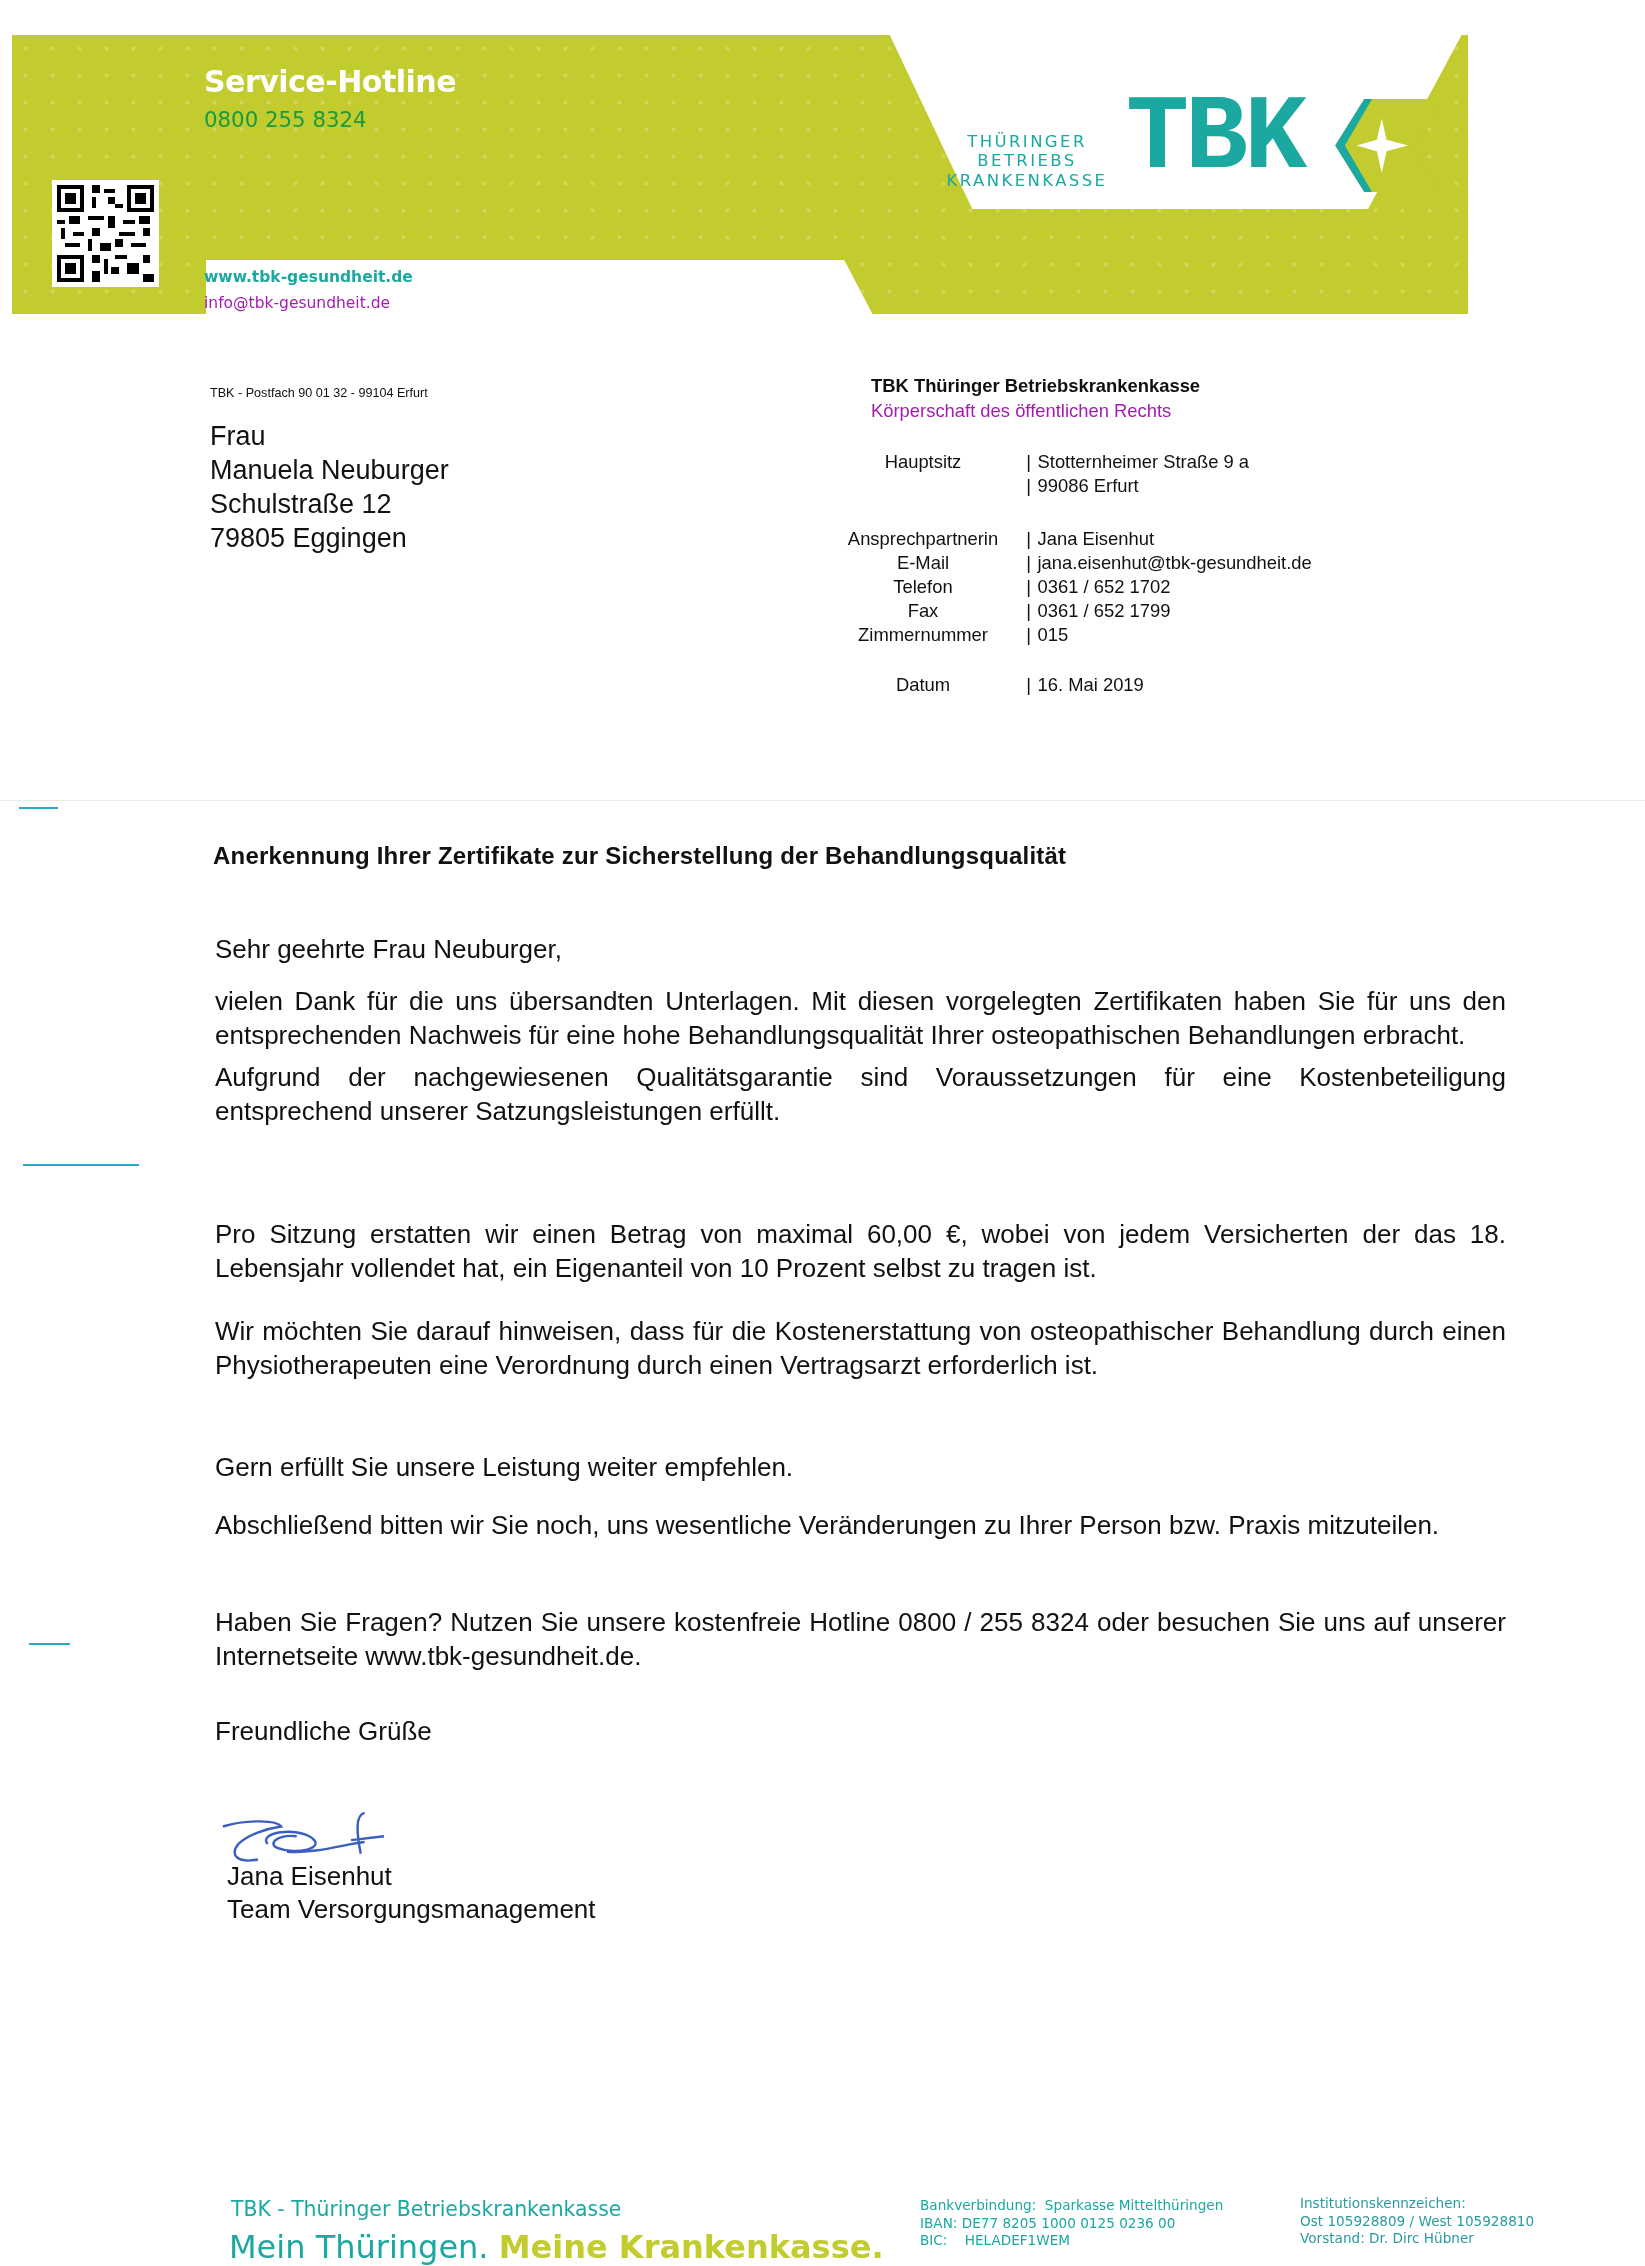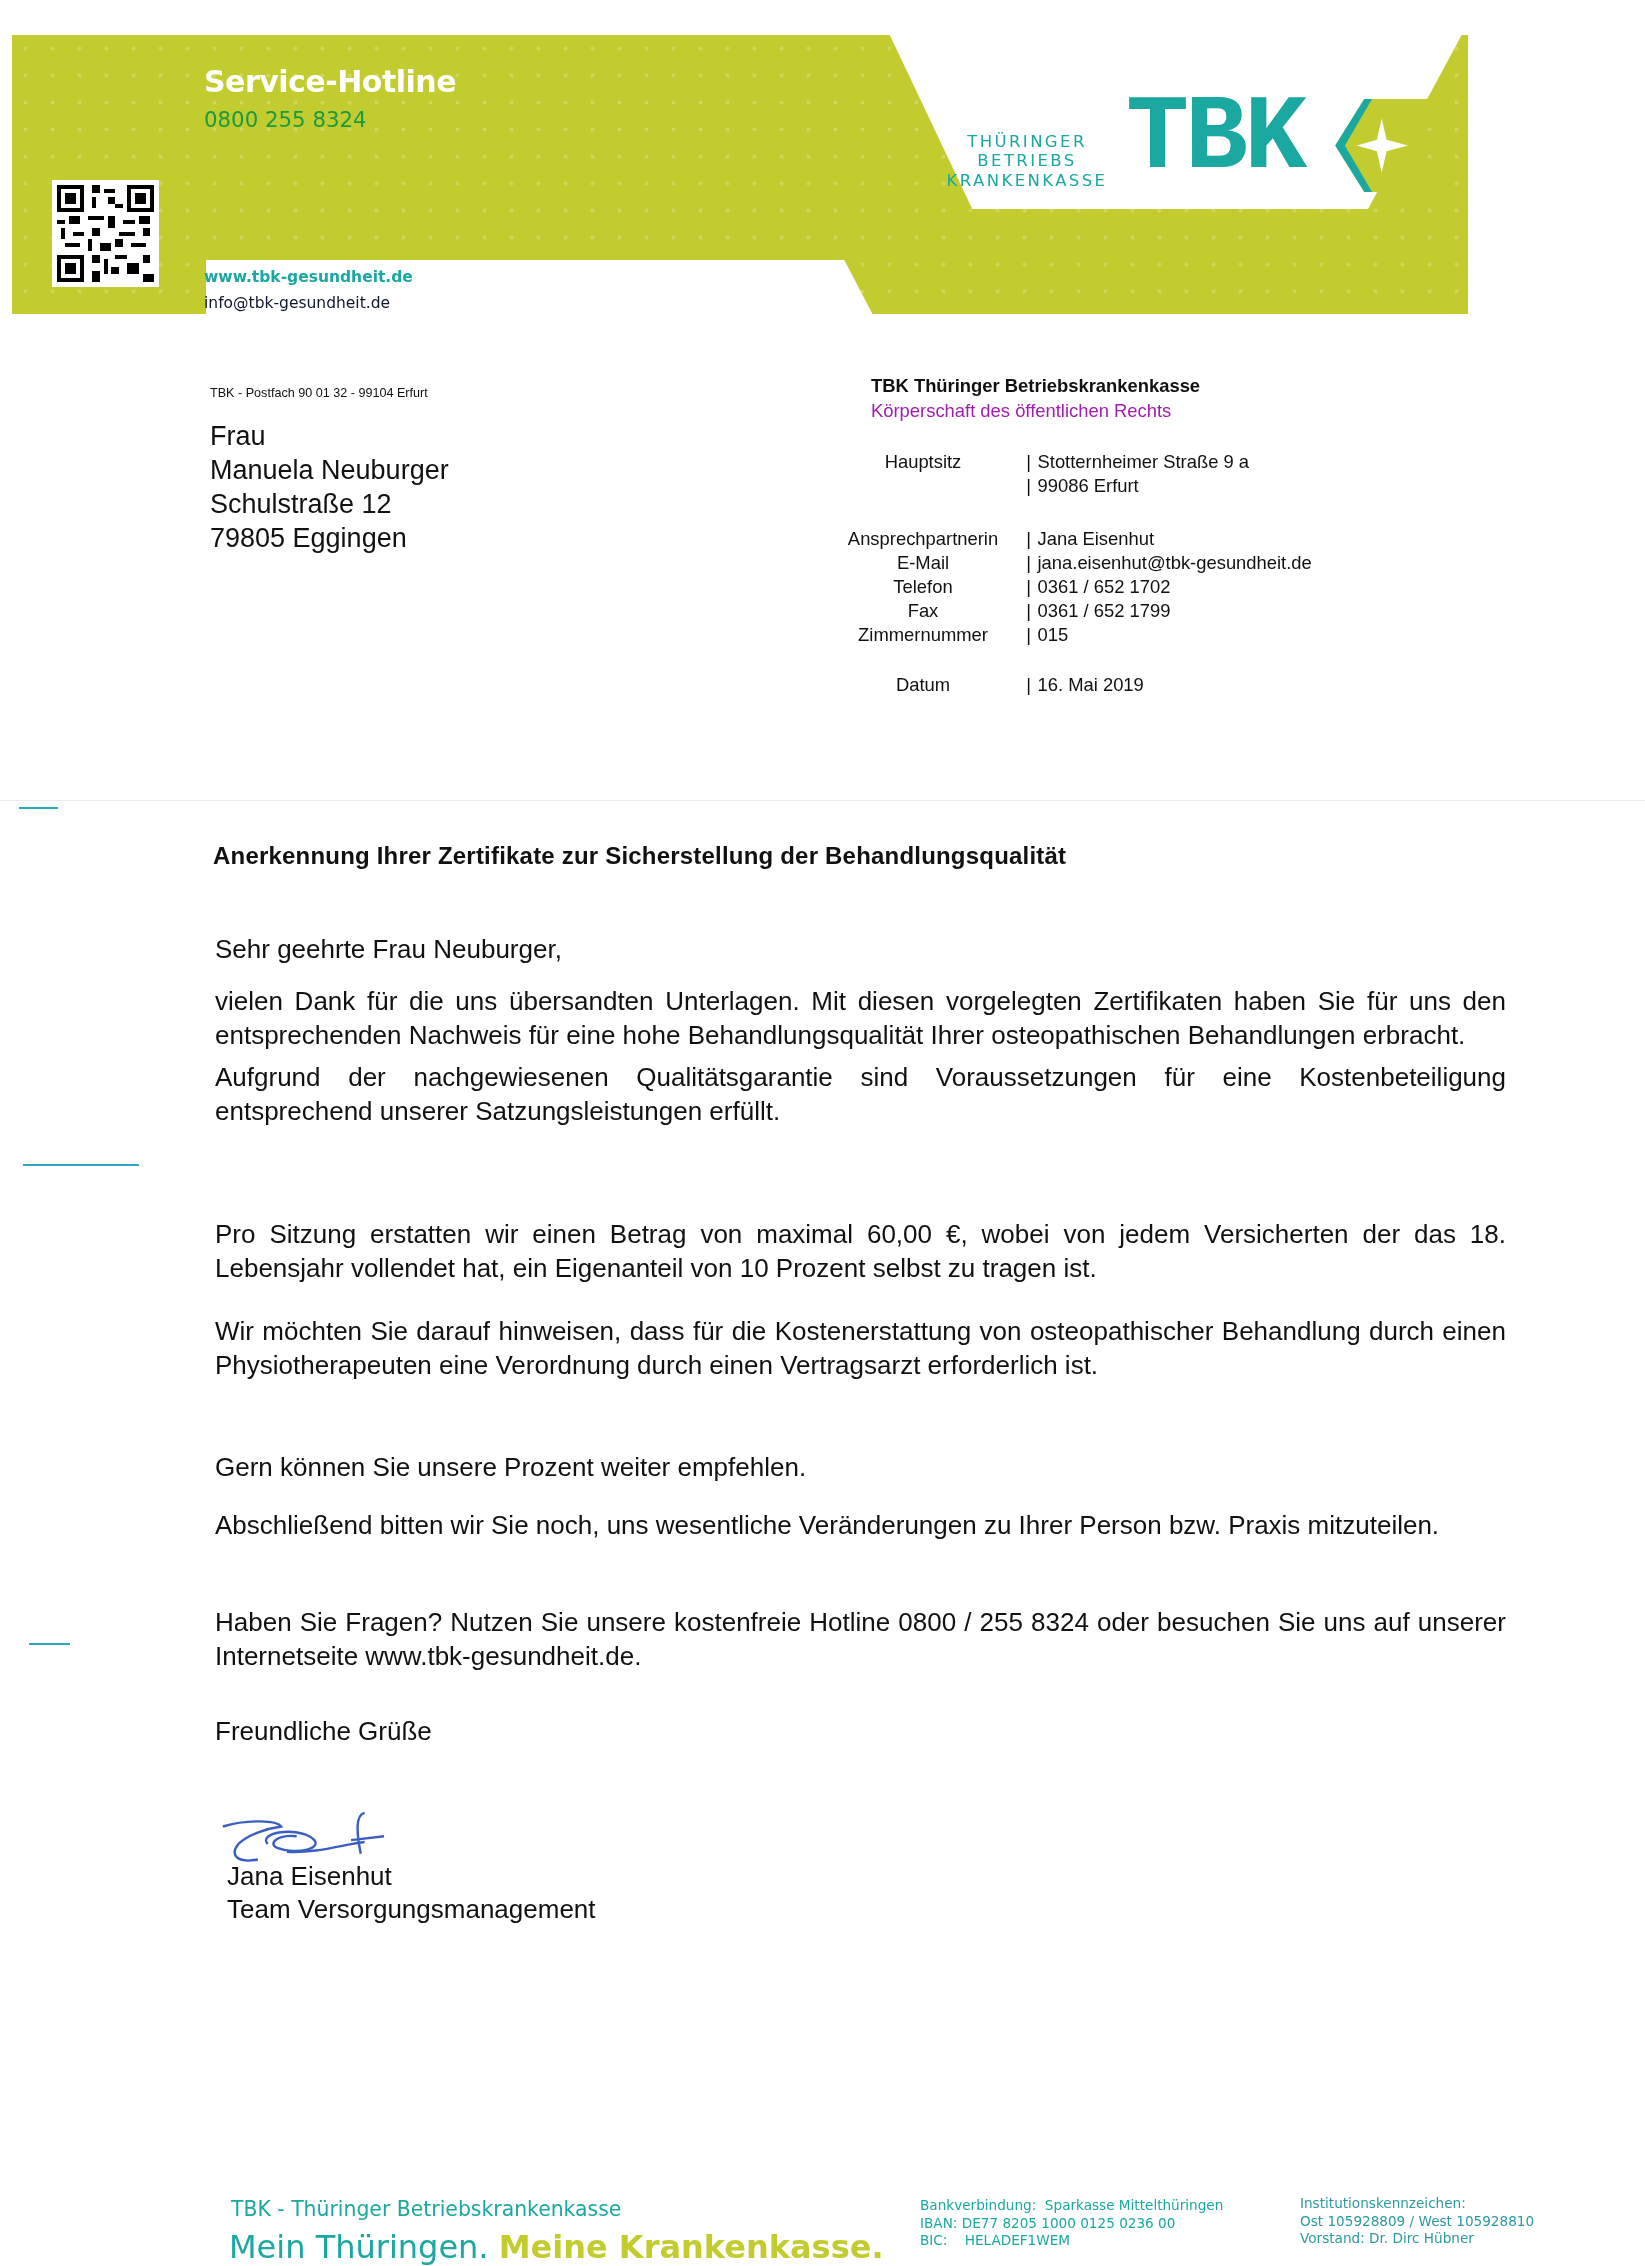--- a/index.html
+++ b/index.html
@@ -12,21 +12,21 @@
       background-size: 27px 27px; }
     .banner-cut { position: absolute; left: 206px; top: 260px; width: 679px; height: 78px; background: #ffffff;
       border-top-right-radius: 21.3px; clip-path: polygon(0 0, 94% 0, 100% 100%, 0 100%); }
     .logo-panel { position: absolute; left: 885px; top: 25px; width: 582px; height: 184px; background: #ffffff;
       clip-path: polygon(0 0, 100% 0, 83% 100%, 15% 100%); border-radius: 0 0 13.6px 13.6px; }
     .hotline-title { position: absolute; left: 204px; top: 64px; font-family: "DejaVu Sans", sans-serif; font-size: 30px; font-weight: bold; color: #ffffff; letter-spacing: -0.5px; }
     .hotline-number { position: absolute; left: 204px; top: 107px; font-family: "DejaVu Sans", sans-serif; font-size: 21.3px; color: #1a9a3e; }
     .qr { position: absolute; left: 52px; top: 180px; width: 107px; height: 107px; background: #fff; padding: 4.9px; box-sizing: border-box; }
     .qr svg { width: 100%; height: 100%; display: block; }
     .web-link { position: absolute; left: 204px; top: 268px; font-family: "DejaVu Sans", sans-serif; font-size: 15.5px; font-weight: bold; color: #1aa8a0; }
-    .mail-link { position: absolute; left: 204px; top: 294px; font-family: "DejaVu Sans", sans-serif; font-size: 15.5px; color: #0f172a; }
+    .mail-link { position: absolute; left: 204px; top: 294px; font-family: "DejaVu Sans", sans-serif; font-size: 15.5px; color: #a21caf; }
 
     .logo-sub { position: absolute; left: 932px; top: 132px; width: 190px; text-align: center; font-family: "DejaVu Sans", sans-serif; font-size: 16.5px; line-height: 19.4px; letter-spacing: 2.4px; color: #1aa8a0; }
     .logo-main { position: absolute; left: 1126px; top: 85px; font-family: Liberation Mono, monospace; font-weight: bold; font-size: 105px; line-height: 109px; color: #1aa8a0; letter-spacing: -3.9px; }
     .logo-mark { position: absolute; left: 1335px; top: 99px; width: 107px; height: 93px; }
 
     
     .sender-line { position: absolute; left: 210px; top: 386px; font-size: 12.6px; color: #111; }
     .address { position: absolute; left: 210px; top: 419px; font-size: 27px; line-height: 34px; color: #111; }
     .address div { white-space: nowrap; }
 
@@ -211,21 +211,21 @@
 <div class="body" style="top:1060px;">
   <p>Aufgrund der nachgewiesenen Qualitätsgarantie sind Voraussetzungen für eine Kostenbeteiligung entsprechend unserer Satzungsleistungen erfüllt.</p>
 </div>
 <div class="body" style="top:1217px;">
   <p>Pro Sitzung erstatten wir einen Betrag von maximal 60,00 €, wobei von jedem Versicherten der das 18. Lebensjahr vollendet hat, ein Eigenanteil von 10 Prozent selbst zu tragen ist.</p>
 </div>
 <div class="body" style="top:1314px;">
   <p>Wir möchten Sie darauf hinweisen, dass für die Kostenerstattung von osteopathischer Behandlung durch einen Physiotherapeuten eine Verordnung durch einen Vertragsarzt erforderlich ist.</p>
 </div>
 <div class="body" style="top:1450px;">
-  <p>Gern können Sie unsere Prozent weiter empfehlen.</p>
+  <p>Gern erfüllt Sie unsere Leistung weiter empfehlen.</p>
 </div>
 <div class="body" style="top:1508px;">
   <p>Abschließend bitten wir Sie noch, uns wesentliche Veränderungen zu Ihrer Person bzw. Praxis mitzuteilen.</p>
 </div>
 <div class="body" style="top:1605px;">
   <p>Haben Sie Fragen? Nutzen Sie unsere kostenfreie Hotline 0800 / 255 8324 oder besuchen Sie uns auf unserer Internetseite www.tbk-gesundheit.de.</p>
 </div>
 <div class="body" style="top:1714px;">
   <p>Freundliche Grüße</p>
 </div>

